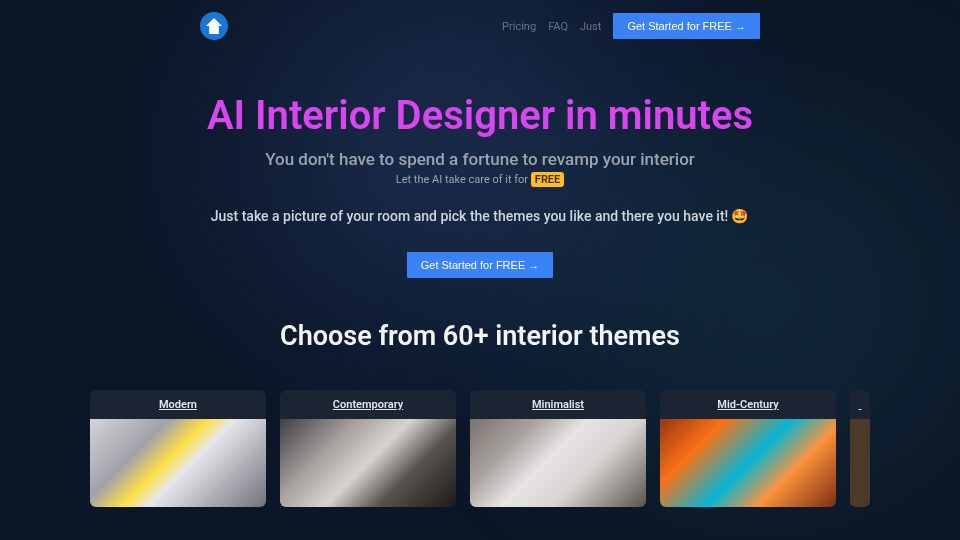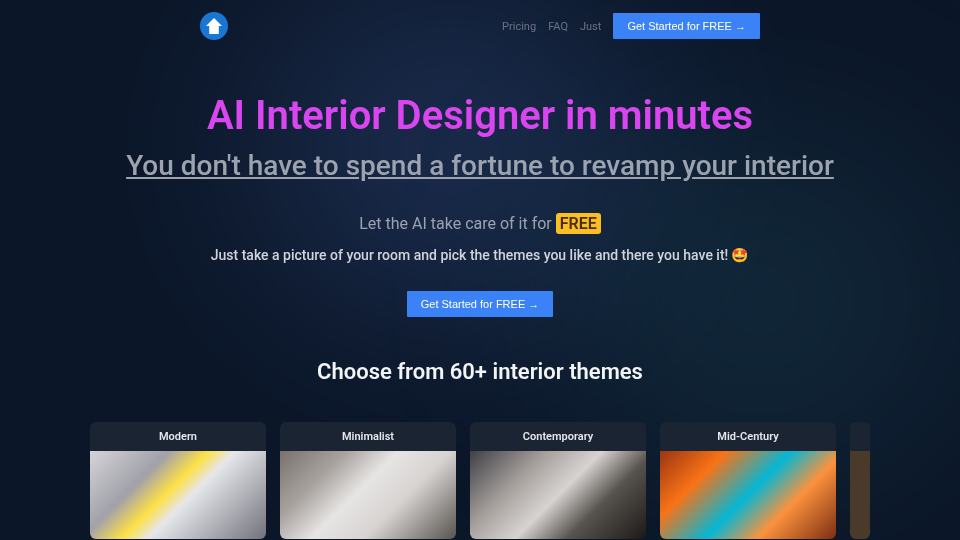--- a/index.html
+++ b/index.html
@@ -74,57 +74,57 @@
       z-index: 2;
       padding-top: 40px;
     }
     .hero h1 {
       font-size: 40px;
       font-weight: 600;
       color: #d946ef;
       margin-bottom: 10px;
     }
     .hero h2 {
-      font-size: 28px;
+      font-size: 17px;
       font-weight: 500;
       color: #9ca3af;
-      margin-bottom: 32px;
-      text-decoration: underline;
+      margin-bottom: 4px;
     }
     .hero .line1 {
-      font-size: 16px;
+      font-size: 11px;
       color: #9ca3af;
-      margin-bottom: 14px;
+      margin-bottom: 22px;
     }
     .free-highlight {
       background: #fbbf24;
       color: #4b2e00;
       padding: 1px 4px;
       border-radius: 3px;
       font-weight: 600;
     }
     .hero .line2 {
       font-size: 14px;
       color: #d1d5db;
       font-weight: 500;
       margin-bottom: 28px;
     }
     .hero .cta { margin-bottom: 42px; }
     .themes-title {
-      font-size: 22px;
+      font-size: 27px;
       font-weight: 600;
       color: #f3f4f6;
       margin-bottom: 38px;
     }
     .themes-grid {
       display: flex;
       gap: 14px;
       padding: 0 90px;
       position: relative;
       z-index: 2;
+      text-decoration: underline;
     }
     .theme-card {
       flex: 1;
       background: #1a2433;
       border-radius: 6px;
       overflow: hidden;
       min-width: 0;
     }
     .theme-card.partial {
       flex: 0 0 20px;
@@ -186,26 +186,26 @@
   </div>
   <div class="themes-title">Choose from 60+ interior themes</div>
 </div>
 
 <div class="themes-grid">
   <div class="theme-card">
     <div class="theme-label">Modern</div>
     <div class="theme-img img-modern"></div>
   </div>
   <div class="theme-card">
+    <div class="theme-label">Contemporary</div>
+    <div class="theme-img img-contemporary"></div>
+  </div>
+  <div class="theme-card">
     <div class="theme-label">Minimalist</div>
     <div class="theme-img img-minimalist"></div>
-  </div>
-  <div class="theme-card">
-    <div class="theme-label">Contemporary</div>
-    <div class="theme-img img-contemporary"></div>
   </div>
   <div class="theme-card">
     <div class="theme-label">Mid-Century</div>
     <div class="theme-img img-midcentury"></div>
   </div>
   <div class="theme-card partial">
     <div class="theme-label">&nbsp;</div>
     <div class="theme-img" style="background:#4a3a2a"></div>
   </div>
 </div>

